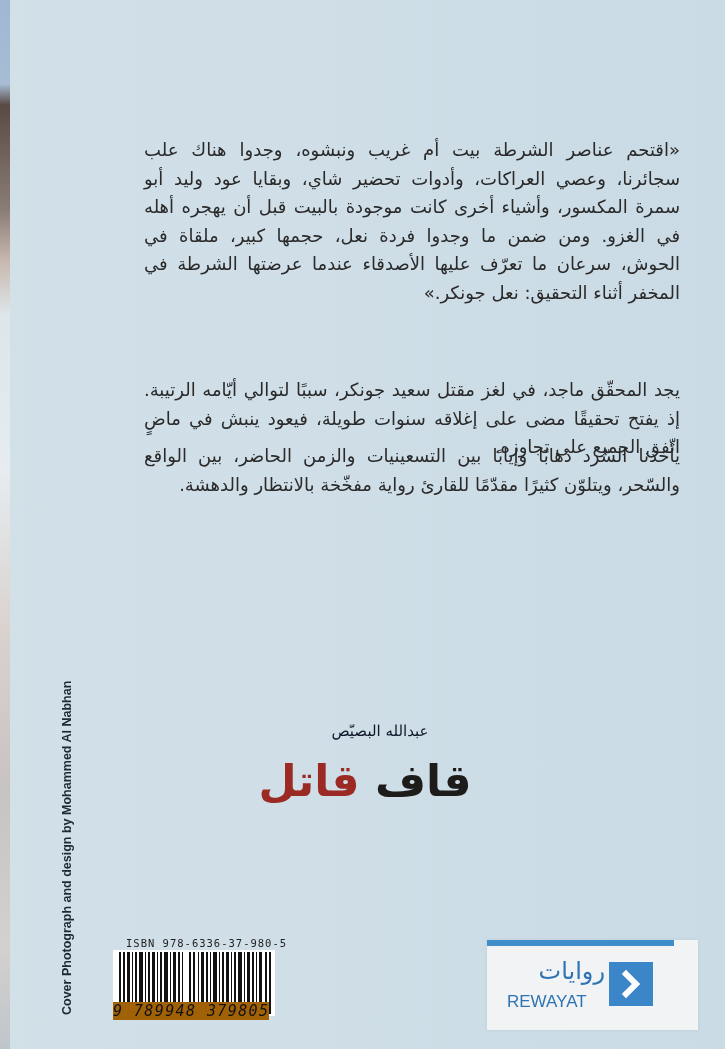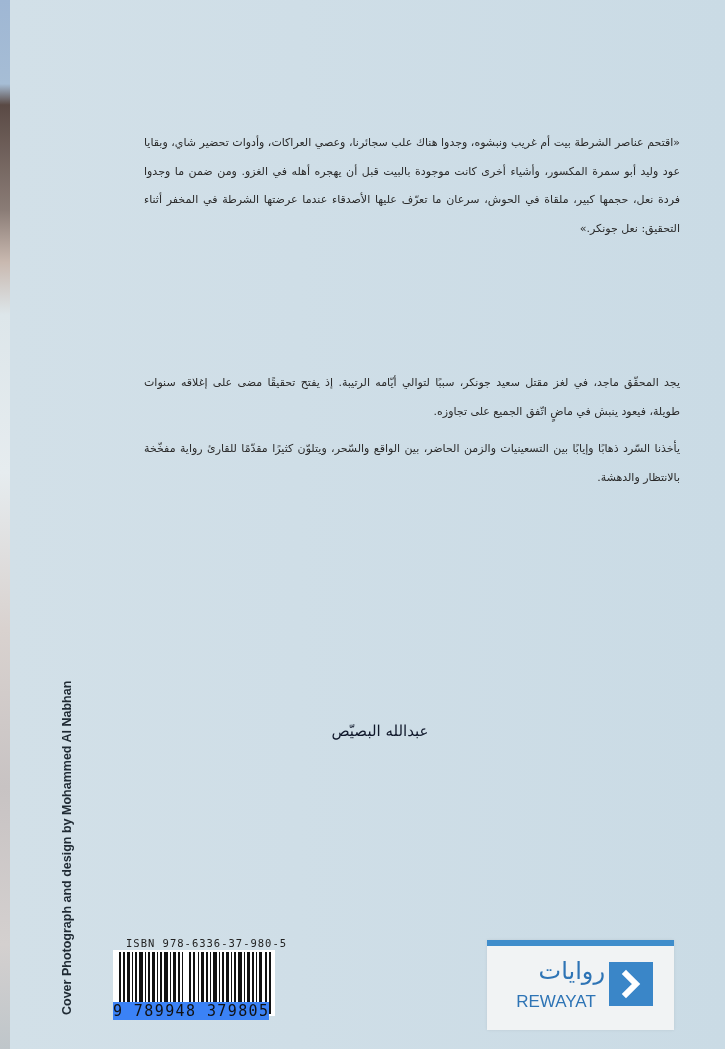--- a/index.html
+++ b/index.html
@@ -1,51 +1,55 @@
 <!DOCTYPE html>
 <html><head>
 <meta charset="utf-8">
 <style>
   html, body { margin:0; padding:0; }
   body { width:725px; height:1049px; overflow:hidden; background:#cfdde5; position:relative; font-family:"DejaVu Sans", sans-serif; }
   .edge { position:absolute; left:0; top:0; width:10px; height:1049px; background:linear-gradient(180deg,#9fb7d4 0%,#a6bdd5 8%,#5a4a45 10%,#8a7c76 20%,#c9b9b0 25%,#dde6ea 30%,#e6ecef 45%,#d9d2cf 60%,#c8c3c3 75%,#d4d0cf 90%,#bfc6ca 100%); }
   .cover { position:absolute; left:10px; top:0; width:715px; height:1049px; background:linear-gradient(90deg,#d2e0e8 0%,#cfdee7 40%,#cadbe5 100%); }
-  .para { position:absolute; left:144px; width:536px; direction:rtl; text-align:justify; text-align-last:right; color:#2a2a2a; font-family:"DejaVu Sans", sans-serif; font-size:11px; line-height:28.5px; }
+  .para { position:absolute; left:144px; width:536px; direction:rtl; text-align:justify; text-align-last:right; color:#2a2a2a; font-family:"DejaVu Sans", sans-serif; font-size:18px; line-height:28.5px; }
   .p1 { top:118px; }
   .p2 { top:358px; }
   .p3 { top:424px; }
   .author { position:absolute; left:300px; top:722px; width:160px; text-align:center; direction:rtl; font-family:"DejaVu Serif", serif; font-size:15px; color:#0f172a; }
   .title { position:absolute; left:240px; top:752px; width:250px; direction:rtl; text-align:center; font-family:"DejaVu Sans", sans-serif; font-weight:bold; font-size:44px; line-height:58px; color:#1e1b1b; }
   .title .red { color:#9b2a24; }
   .credit { position:absolute; left:60px; top:1015px; transform-origin:0 0; transform:rotate(-90deg); white-space:nowrap; font-family:"Liberation Sans", sans-serif; font-weight:bold; font-size:12.5px; color:#1f2a33; width:390px; }
   .isbn-label { position:absolute; left:126px; top:937px; font-family:"DejaVu Sans Mono", monospace; font-size:10.5px; letter-spacing:1px; color:#222; }
   .barcode { position:absolute; left:113px; top:950px; width:162px; height:66px; background:#fff; }
   .bars { position:absolute; left:4px; top:2px; width:154px; height:62px; }
   .isbn-digits { position:absolute; left:113px; top:1002px; width:166px; font-family:"DejaVu Sans Mono", monospace; font-size:15px; letter-spacing:1.4px; color:#111; background:transparent; }
-  .isbn-digits span { background:#3b82f6; }
-  .pub { position:absolute; left:487px; top:940px; width:187px; height:90px; background:#f1f3f4; box-shadow:0 0 3px rgba(0,0,0,0.08); }
+  .isbn-digits span { background:#a16207;font-style:italic; }
+  .pub { position:absolute; left:487px; top:940px; width:211px; height:90px; background:#f1f3f4; box-shadow:0 0 3px rgba(0,0,0,0.08); }
   .pub-bar { position:absolute; left:0; top:0; width:187px; height:6px; background:#3f8dcb; }
   .pub-ar { position:absolute; left:20px; top:17px; width:98px; text-align:right; direction:rtl; font-family:"DejaVu Sans", sans-serif; font-size:24px; color:#2e74b5; letter-spacing:1px; }
-  .pub-en { position:absolute; left:20px; top:52px; width:98px; text-align:center; font-family:"Liberation Sans", sans-serif; font-size:17px; color:#2e74b5; }
+  .pub-en { position:absolute; left:20px; top:52px; width:98px; text-align:left; font-family:"Liberation Sans", sans-serif; font-size:17px; color:#2e74b5; }
   .pub-logo { position:absolute; left:122px; top:22px; width:44px; height:44px; background:#3a86c8; }
   .pub-logo svg { position:absolute; left:0; top:0; }
 </style>
 </head>
 <body>
 
 <div class="edge"></div>
 <div class="cover"></div>
 
 <p class="para p1">«اقتحم عناصر الشرطة بيت أم غريب ونبشوه، وجدوا هناك علب سجائرنا، وعصي العراكات، وأدوات تحضير شاي، وبقايا عود وليد أبو سمرة المكسور، وأشياء أخرى كانت موجودة بالبيت قبل أن يهجره أهله في الغزو. ومن ضمن ما وجدوا فردة نعل، حجمها كبير، ملقاة في الحوش، سرعان ما تعرّف عليها الأصدقاء عندما عرضتها الشرطة في المخفر أثناء التحقيق: نعل جونكر.»</p>
 <p class="para p2">يجد المحقّق ماجد، في لغز مقتل سعيد جونكر، سببًا لتوالي أيّامه الرتيبة. إذ يفتح تحقيقًا مضى على إغلاقه سنوات طويلة، فيعود ينبش في ماضٍ اتّفق الجميع على تجاوزه.</p>
 <p class="para p3">يأخذنا السّرد ذهابًا وإيابًا بين التسعينيات والزمن الحاضر، بين الواقع والسّحر، ويتلوّن كثيرًا مقدّمًا للقارئ رواية مفخّخة بالانتظار والدهشة.</p>
 
 <div class="author">عبدالله البصيّص</div>
 
 <div class="title">
+  <div>
+    <span>قاف</span>
+    <span class="red">قاتل</span>
+  </div>
 </div>
 
 <div class="credit">Cover Photograph and design by Mohammed Al Nabhan</div>
 
 <div class="isbn-label">ISBN 978-6336-37-980-5</div>
 <div class="barcode">
   <svg class="bars" width="154" height="62" viewBox="0 0 154 62">
     <g fill="#111">
       <rect x="2" y="0" width="2" height="62"></rect>
         <rect x="6" y="0" width="2" height="62"></rect>

